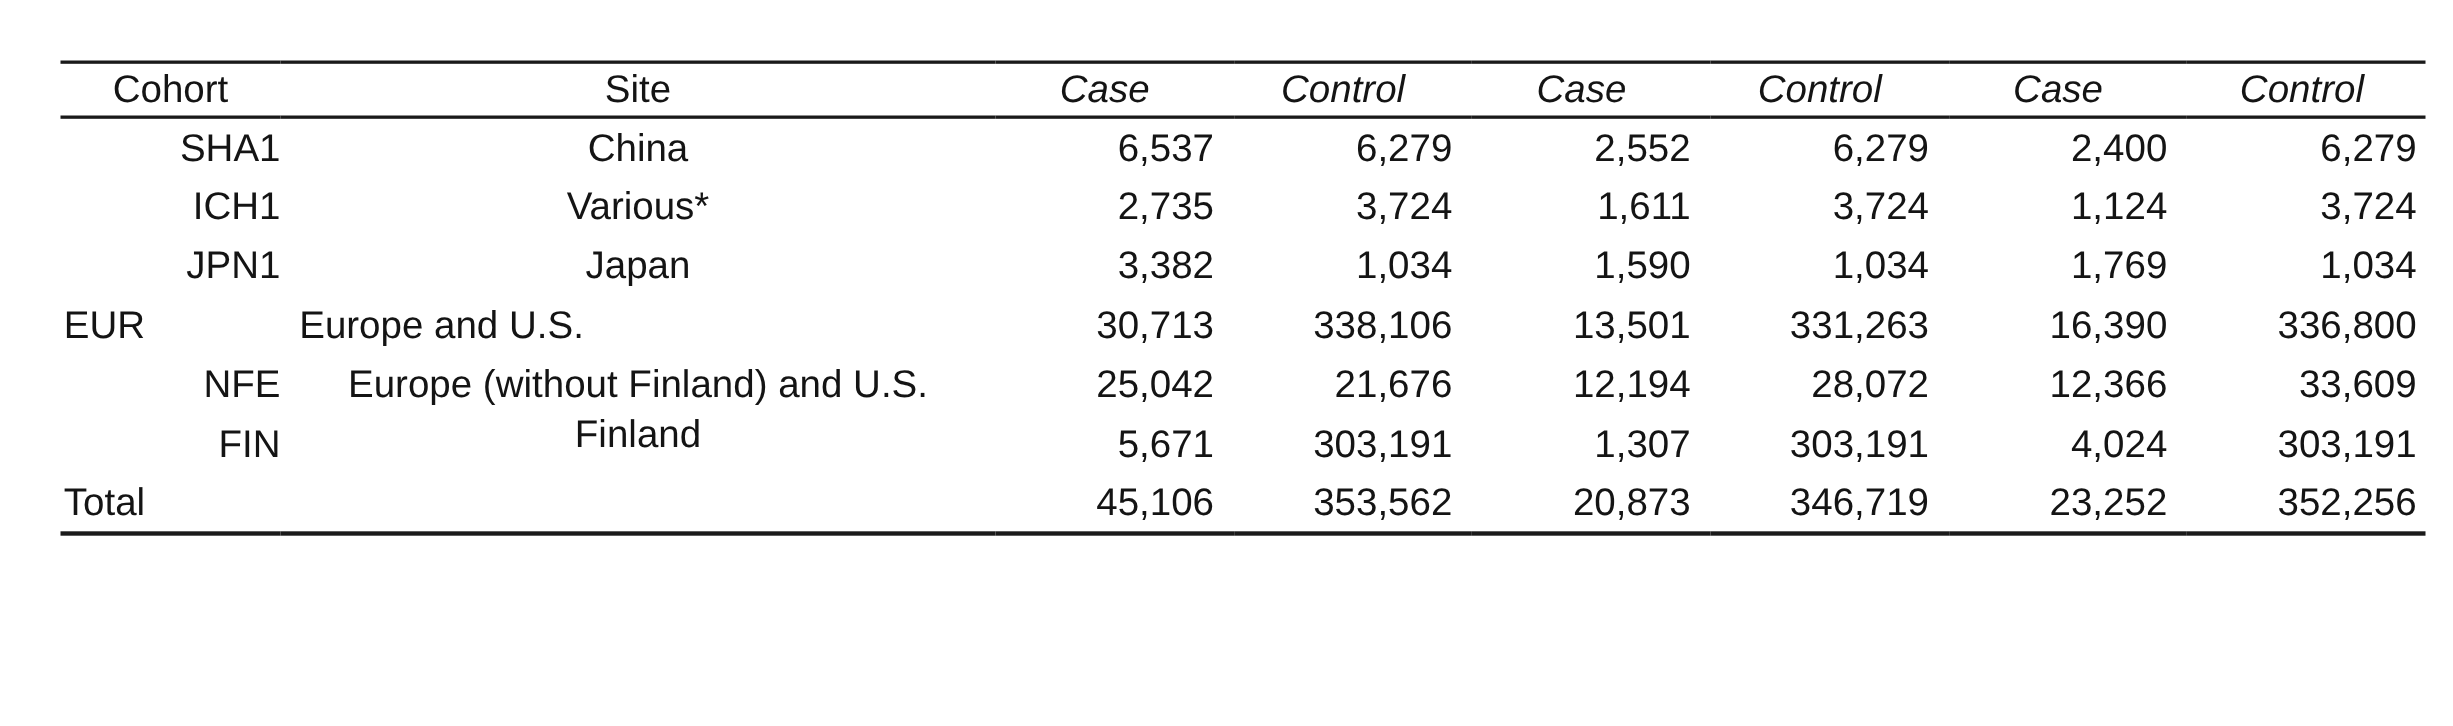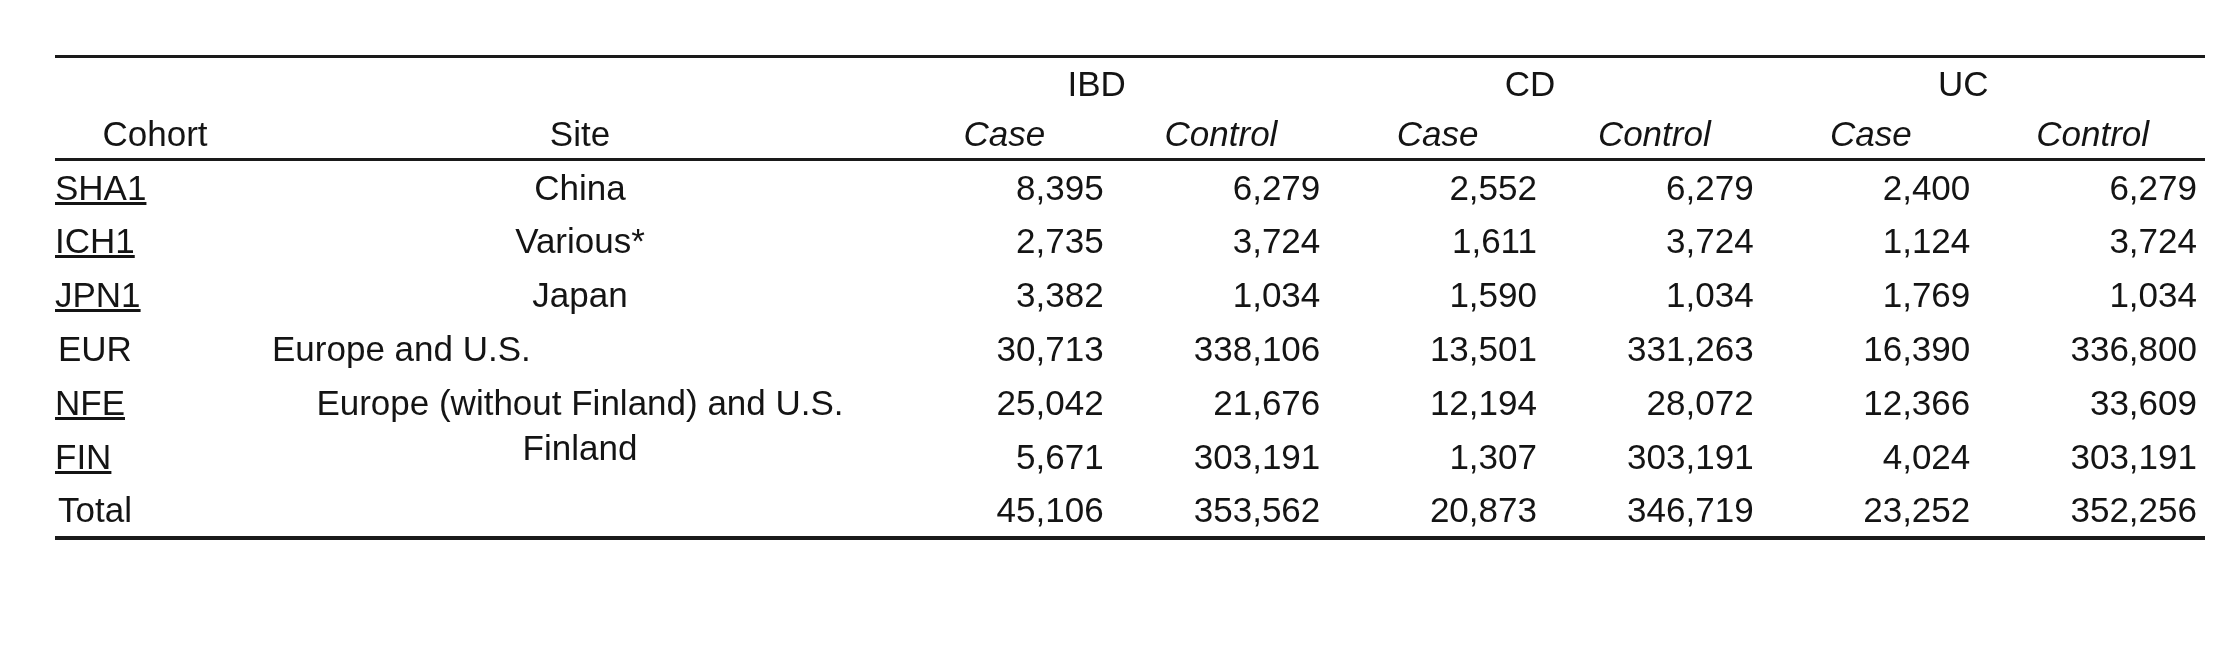--- a/index.html
+++ b/index.html
@@ -42,62 +42,55 @@
 
   th.h-group { text-align: center; padding-right: 50px; }
   th.h-cohort, th.h-site { text-align: center; }
   th.h-num { padding-right: 18px; font-style: italic; }
   th.h-num.last, td.num.last { padding-right: 8px; }
 
   td.num { text-align: right; padding-right: 18px; }
 
   tr.row-group td.cohort, tr.row-total td.cohort { text-align: left; padding-left: 3px; }
   tr.row-group td.site { text-align: left; padding-left: 17px; }
-  tr.row-sub td.cohort { text-align: left; text-decoration: underline; }
+  tr.row-sub td.cohort { text-align: right; }
   tr.row-sub td.site   { text-align: center; }
   td.site.raised { transform: translateY(-9px); }
 </style>
 </head>
 <body>
 
 <table class="cohort-table">
   <colgroup>
     <col class="c-cohort">
     <col class="c-site">
     <col>
       <col>
       <col>
       <col>
       <col>
       <col>
   </colgroup>
   <thead>
-    <tr class="group-header-row">
-      <th></th>
-      <th></th>
-      <th class="h-group" colspan="2">IBD</th>
-      <th class="h-group" colspan="2">CD</th>
-      <th class="h-group" colspan="2">UC</th>
-    </tr>
     <tr class="col-header-row">
       <th class="h-cohort">Cohort</th>
       <th class="h-site">Site</th>
       <th class="h-num">Case</th>
       <th class="h-num">Control</th>
       <th class="h-num">Case</th>
       <th class="h-num">Control</th>
       <th class="h-num">Case</th>
       <th class="h-num last">Control</th>
     </tr>
   </thead>
   <tbody>
     <tr class="row-sub">
       <td class="cohort">SHA1</td>
       <td class="site">China</td>
-      <td class="num">8,395</td>
+      <td class="num">6,537</td>
       <td class="num">6,279</td>
       <td class="num">2,552</td>
       <td class="num">6,279</td>
       <td class="num">2,400</td>
       <td class="num last">6,279</td>
     </tr>
     <tr class="row-sub">
       <td class="cohort">ICH1</td>
       <td class="site">Various*</td>
       <td class="num">2,735</td>

